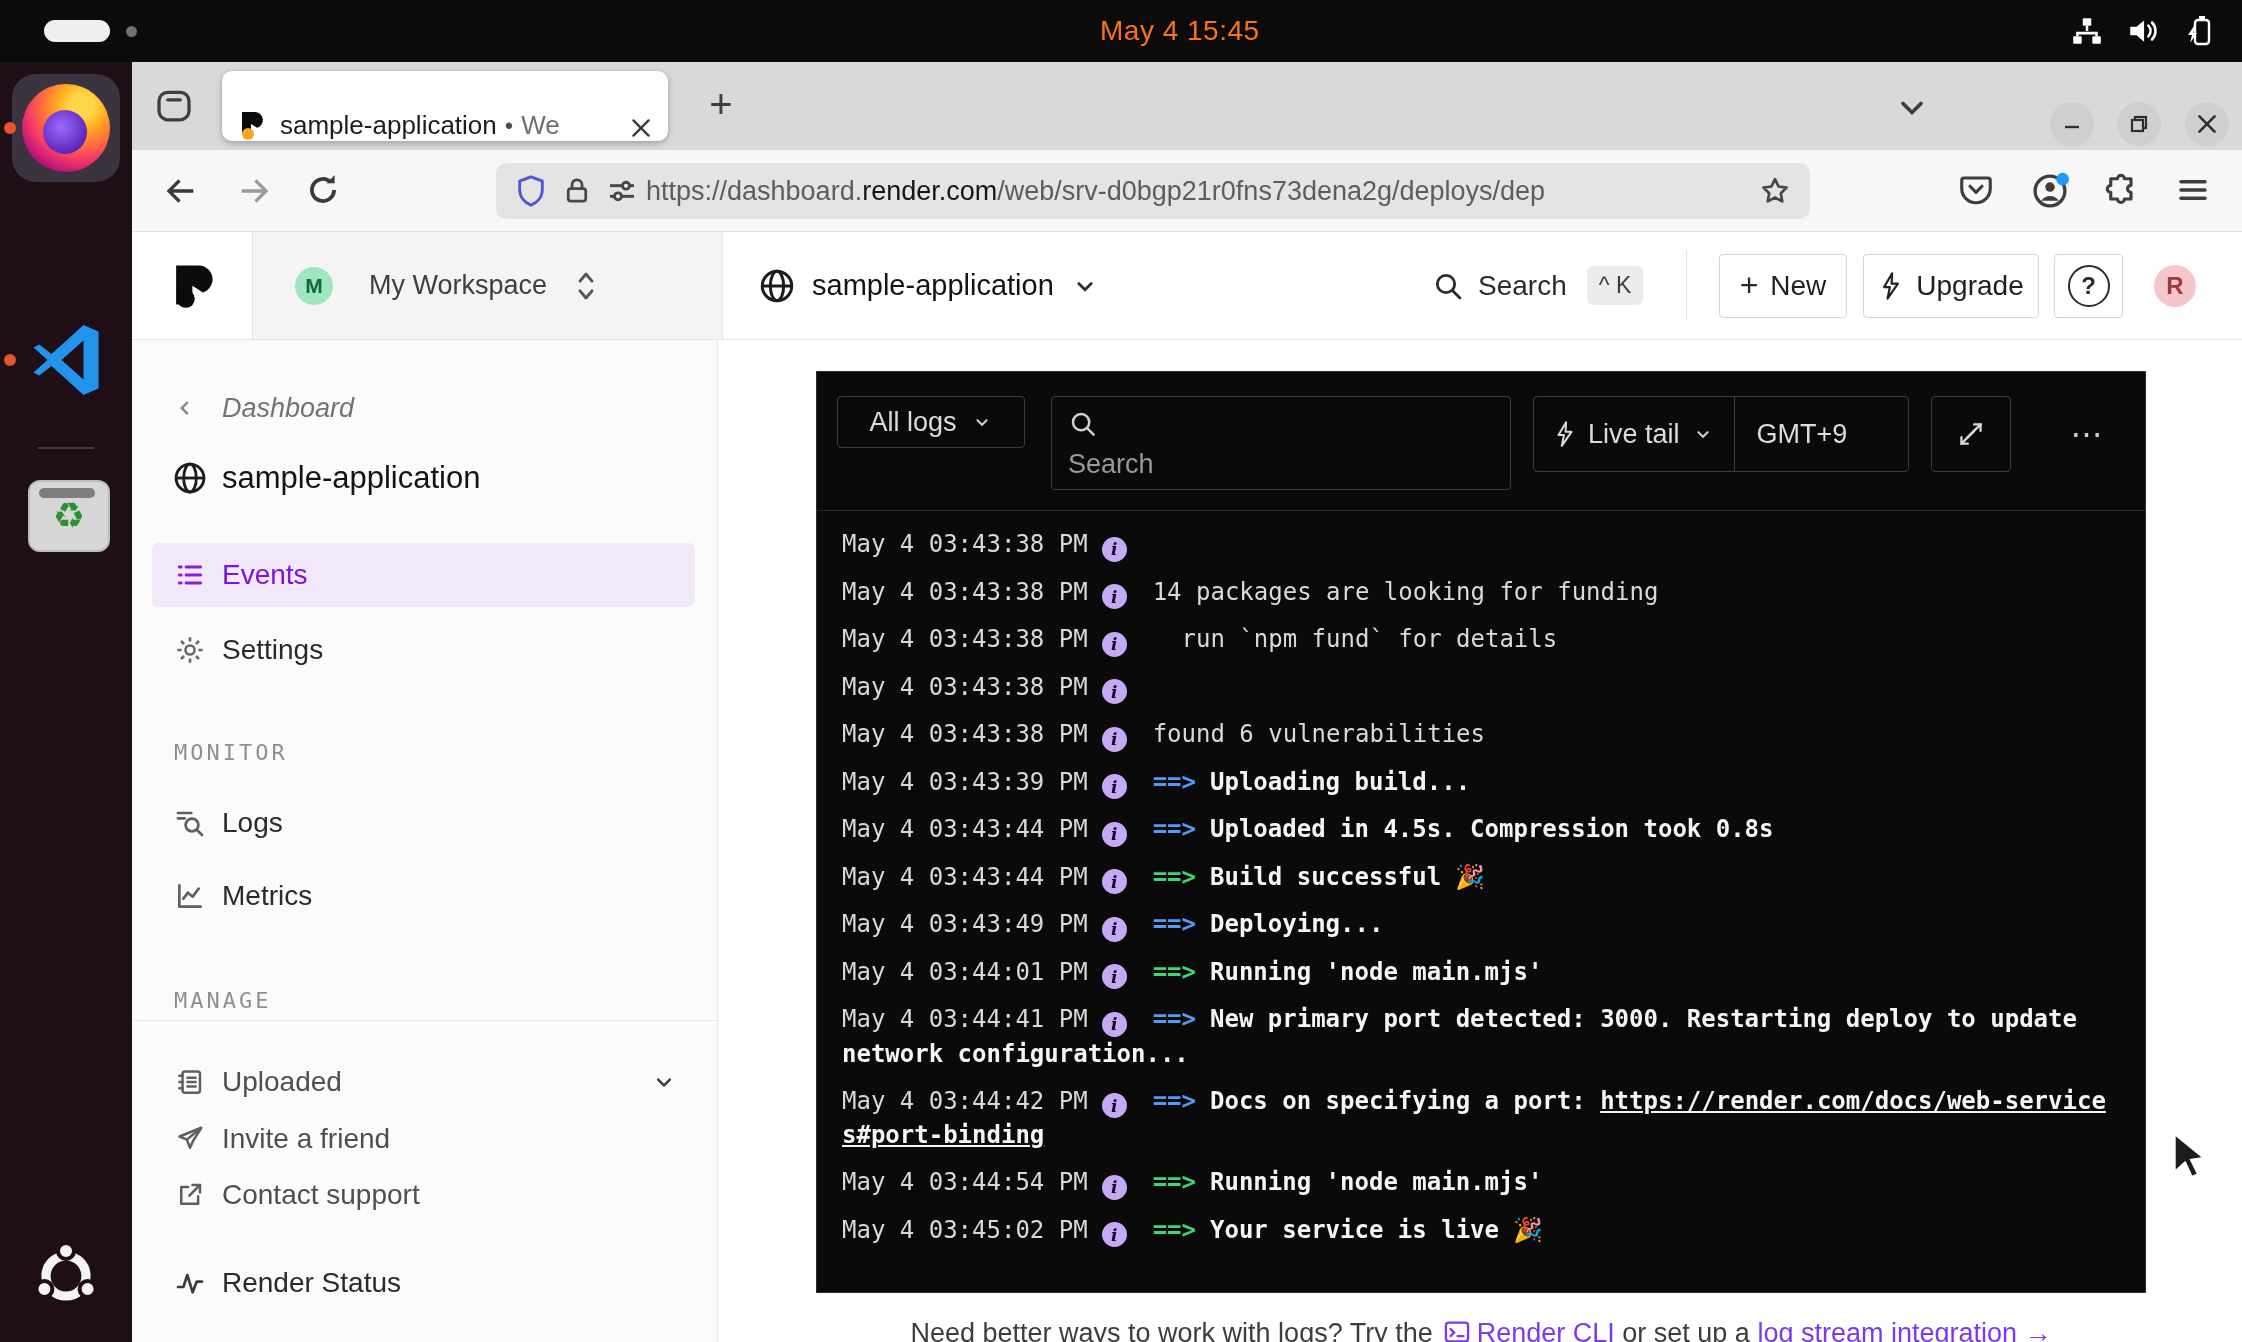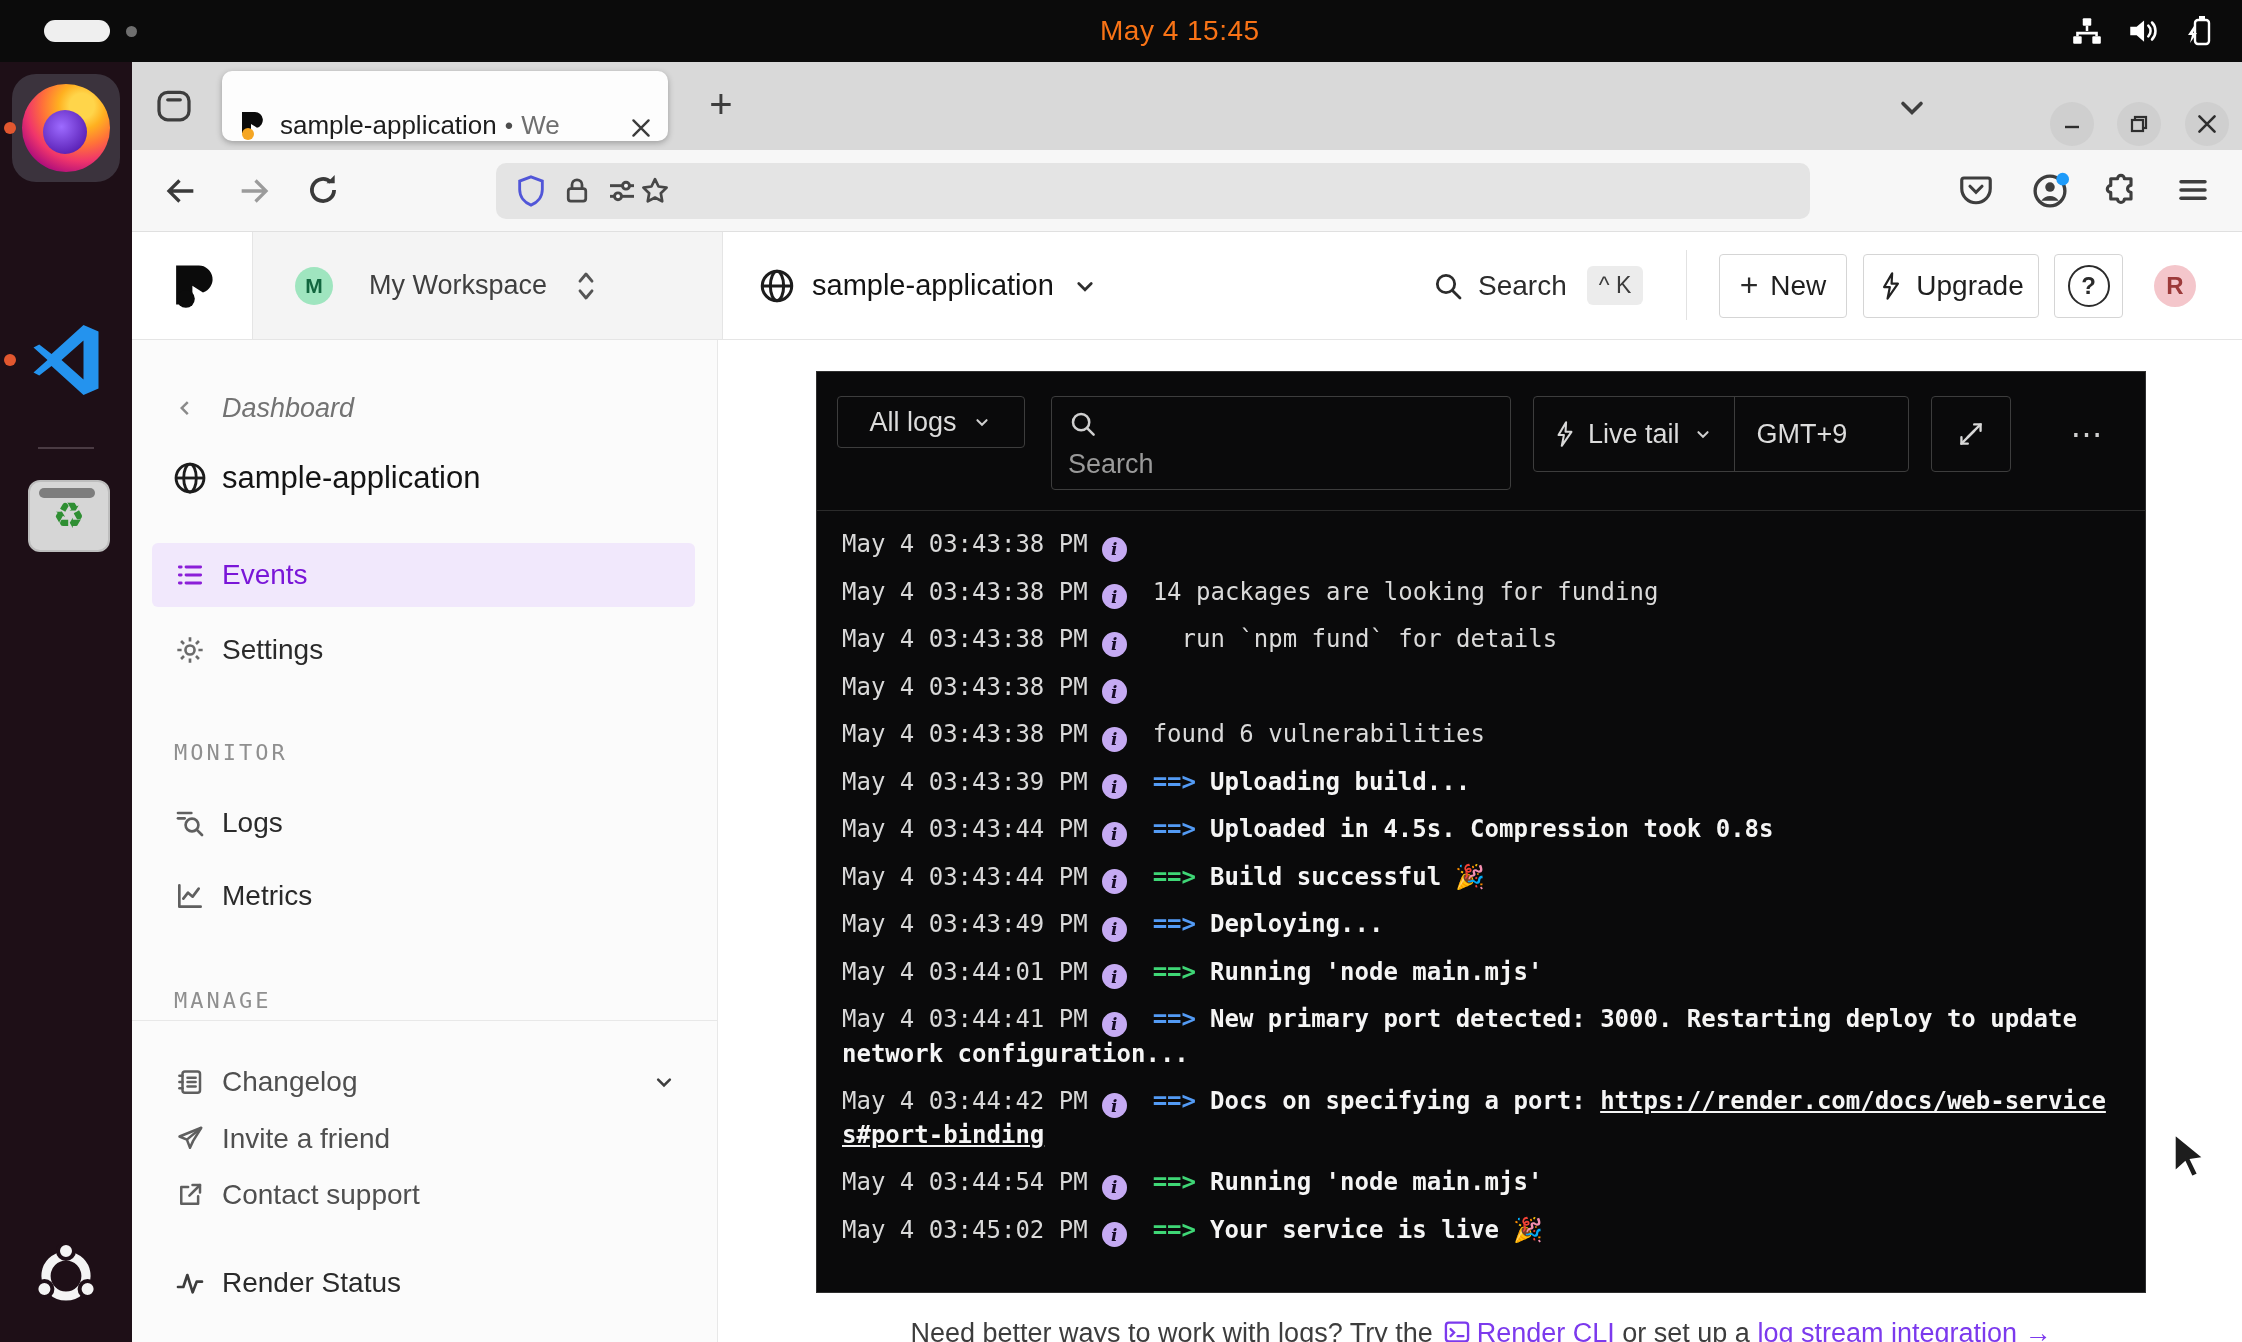--- a/index.html
+++ b/index.html
@@ -275,20 +275,21 @@
         <span style="margin-left:14px;">
           <svg width="32" height="32" viewBox="0 0 24 24">
               <g stroke="#474747" stroke-width="2.2" fill="none">
                 <line x1="3" y1="8" x2="21" y2="8"></line>
                 <circle cx="15" cy="8" r="2.6" fill="#f7f7f7"></circle>
                 <line x1="3" y1="16" x2="21" y2="16"></line>
                 <circle cx="9" cy="16" r="2.6" fill="#f7f7f7"></circle>
               </g>
             </svg>
         </span>
+        <div class="url-text"><span class="url-gray">https://dashboard.</span><span class="url-domain">render.com</span><span class="url-gray">/web/srv-d0bgp21r0fns73dena2g/deploys/dep</span></div>
         <div class="url-fade"></div>
         <span>
           <svg width="34" height="34" viewBox="0 0 24 24">
               <path d="M12 3.6l2.5 5.2 5.7.8-4.1 4 1 5.7-5.1-2.7-5.1 2.7 1-5.7-4.1-4 5.7-.8z" fill="none" stroke="#474747" stroke-width="1.9" stroke-linejoin="round"></path>
             </svg>
         </span>
       </div>
       <div class="nav-right-icon" style="left:1826px;">
         <svg width="36" height="36" viewBox="0 0 24 24">
             <path d="M4 4h16a1.5 1.5 0 0 1 1.5 1.5V11a9.5 9.5 0 0 1-19 0V5.5A1.5 1.5 0 0 1 4 4z" fill="none" stroke="#3e3e3e" stroke-width="2.1"></path>
@@ -474,21 +475,21 @@
                     <rect x="6" y="3.5" width="14" height="17" rx="2"></rect>
                     <line x1="10" y1="8.5" x2="16.5" y2="8.5"></line>
                     <line x1="10" y1="12" x2="16.5" y2="12"></line>
                     <line x1="10" y1="15.5" x2="16.5" y2="15.5"></line>
                     <line x1="3.5" y1="7" x2="6" y2="7"></line>
                     <line x1="3.5" y1="12" x2="6" y2="12"></line>
                     <line x1="3.5" y1="17" x2="6" y2="17"></line>
                   </g>
                 </svg>
             </span>
-            <span class="side-label dim">Changelog</span>
+            <span class="side-label dim">Uploaded</span>
             <span class="row-chevron">
               <svg width="28" height="28" viewBox="0 0 24 24">
                   <path d="M7 10l5 5 5-5" fill="none" stroke="#3e3e3e" stroke-width="2.2" stroke-linecap="round"></path>
                 </svg>
             </span>
           </div>
 
           <div class="side-row" style="top:775px;">
             <span class="side-icon">
               <svg width="30" height="30" viewBox="0 0 24 24">

